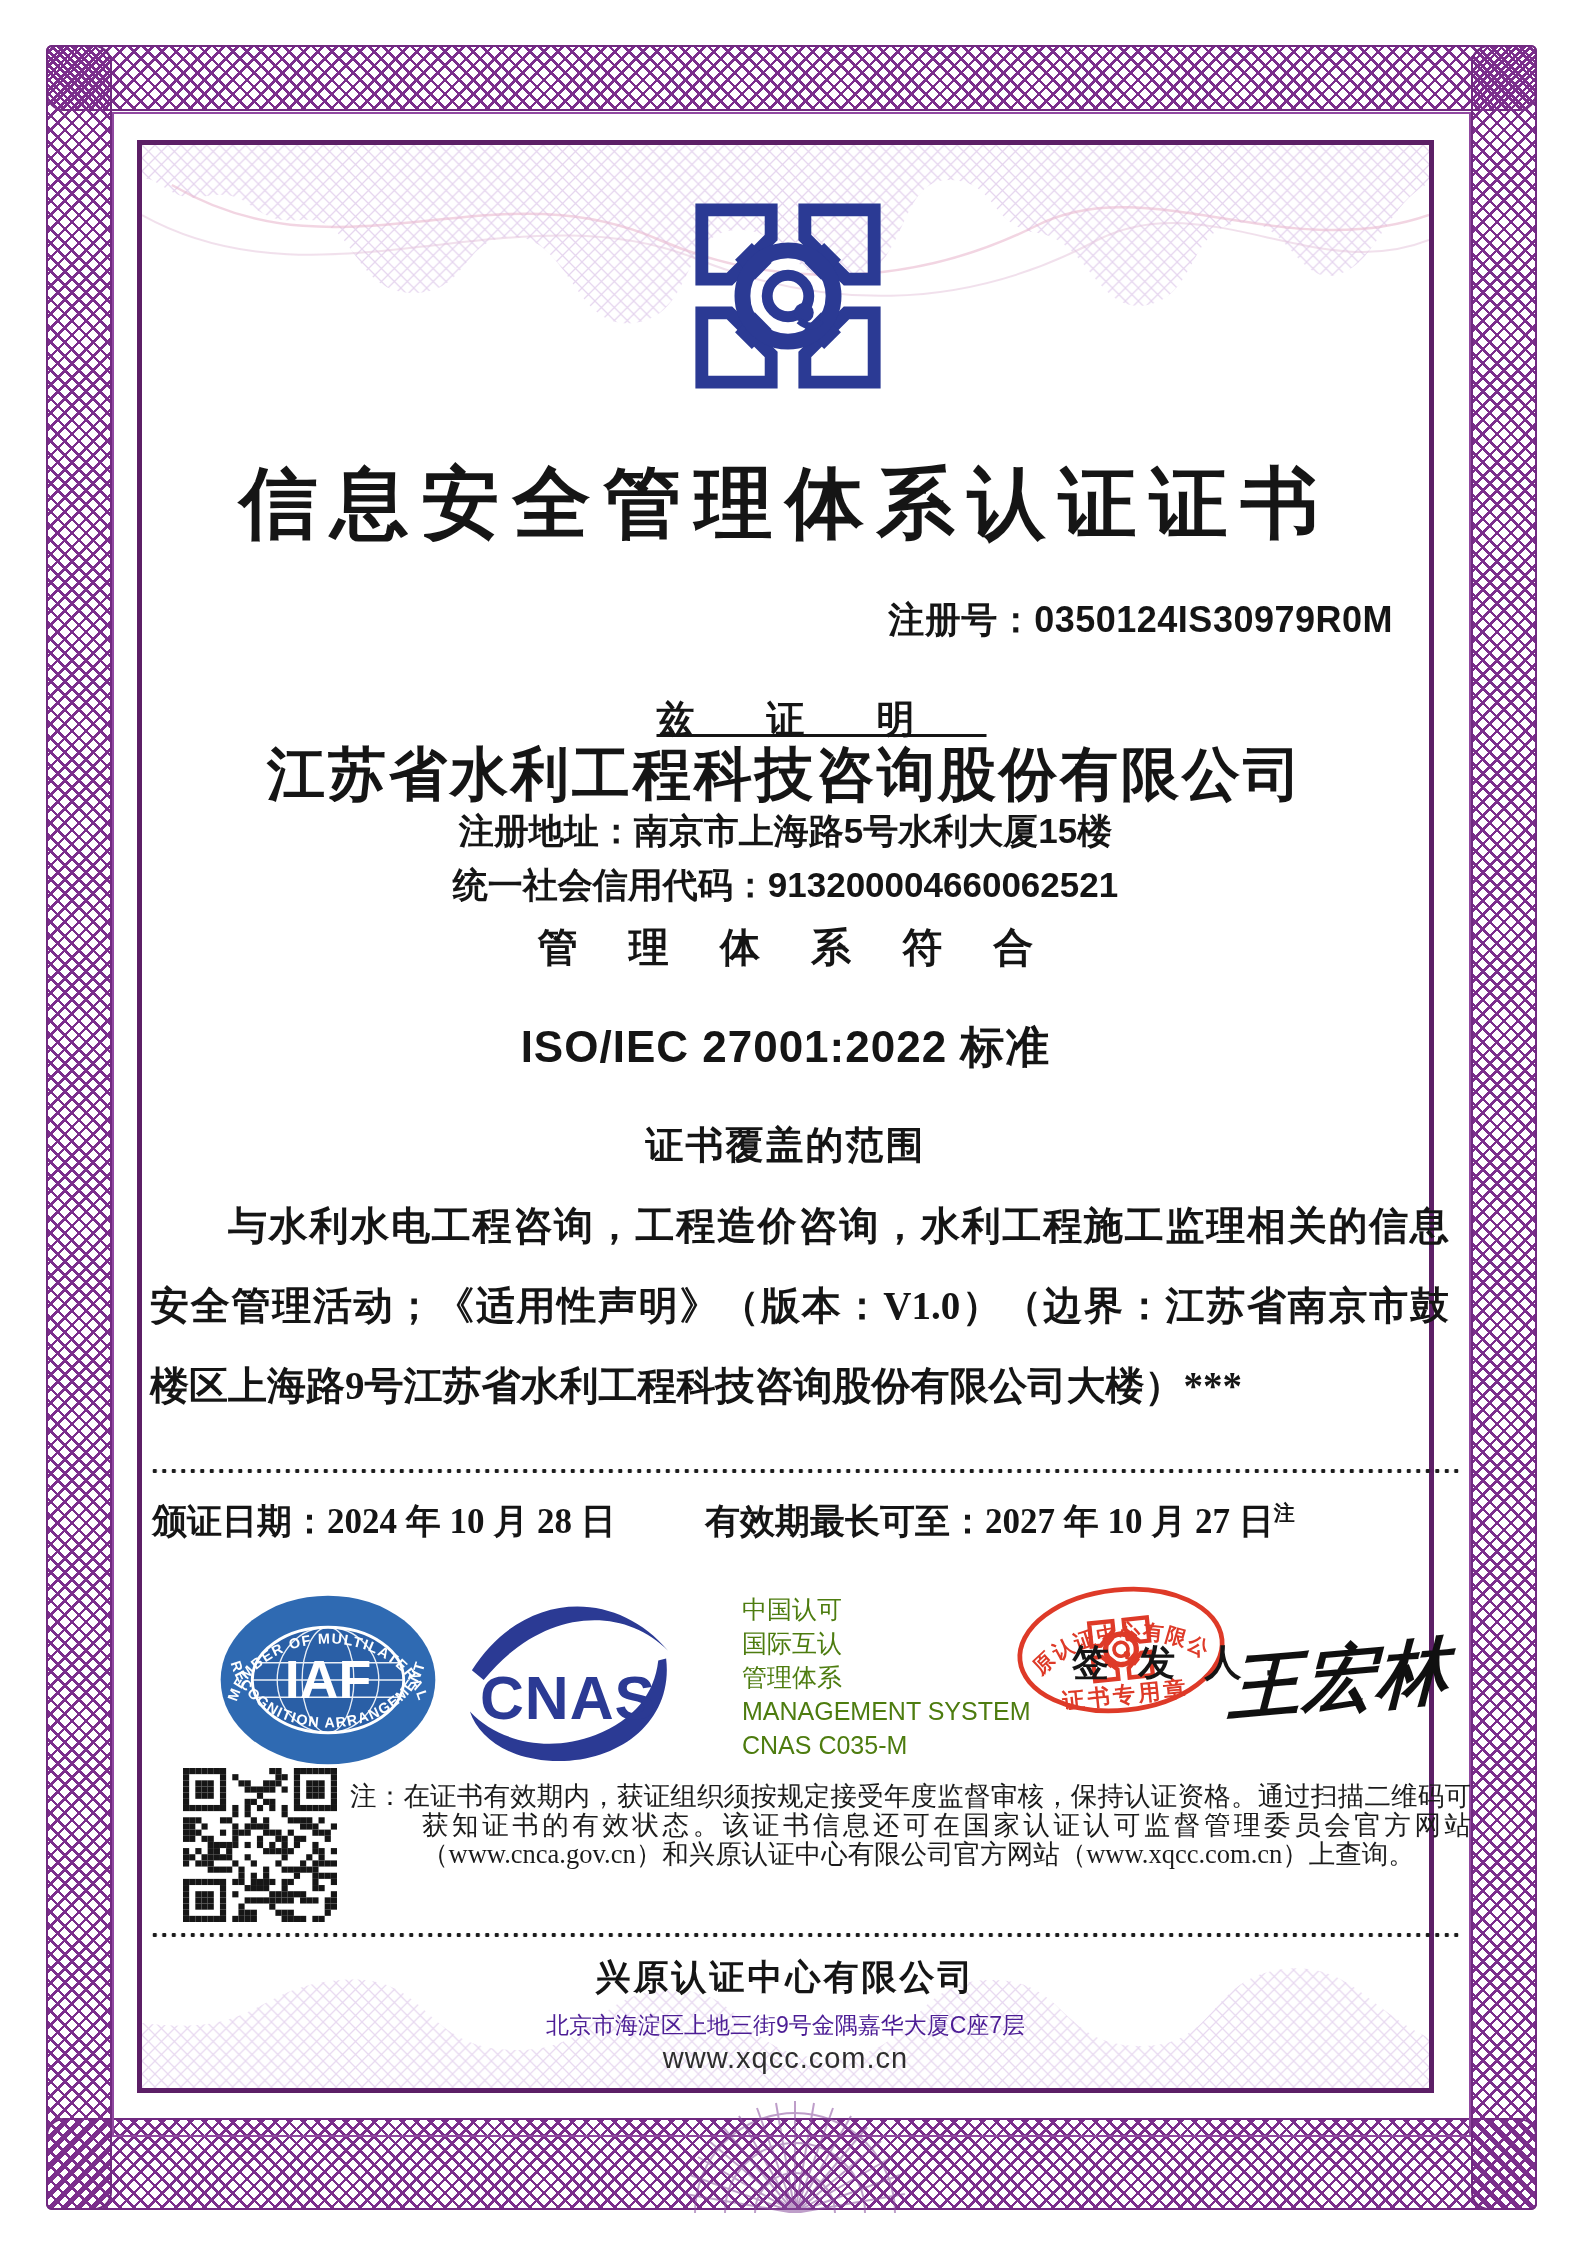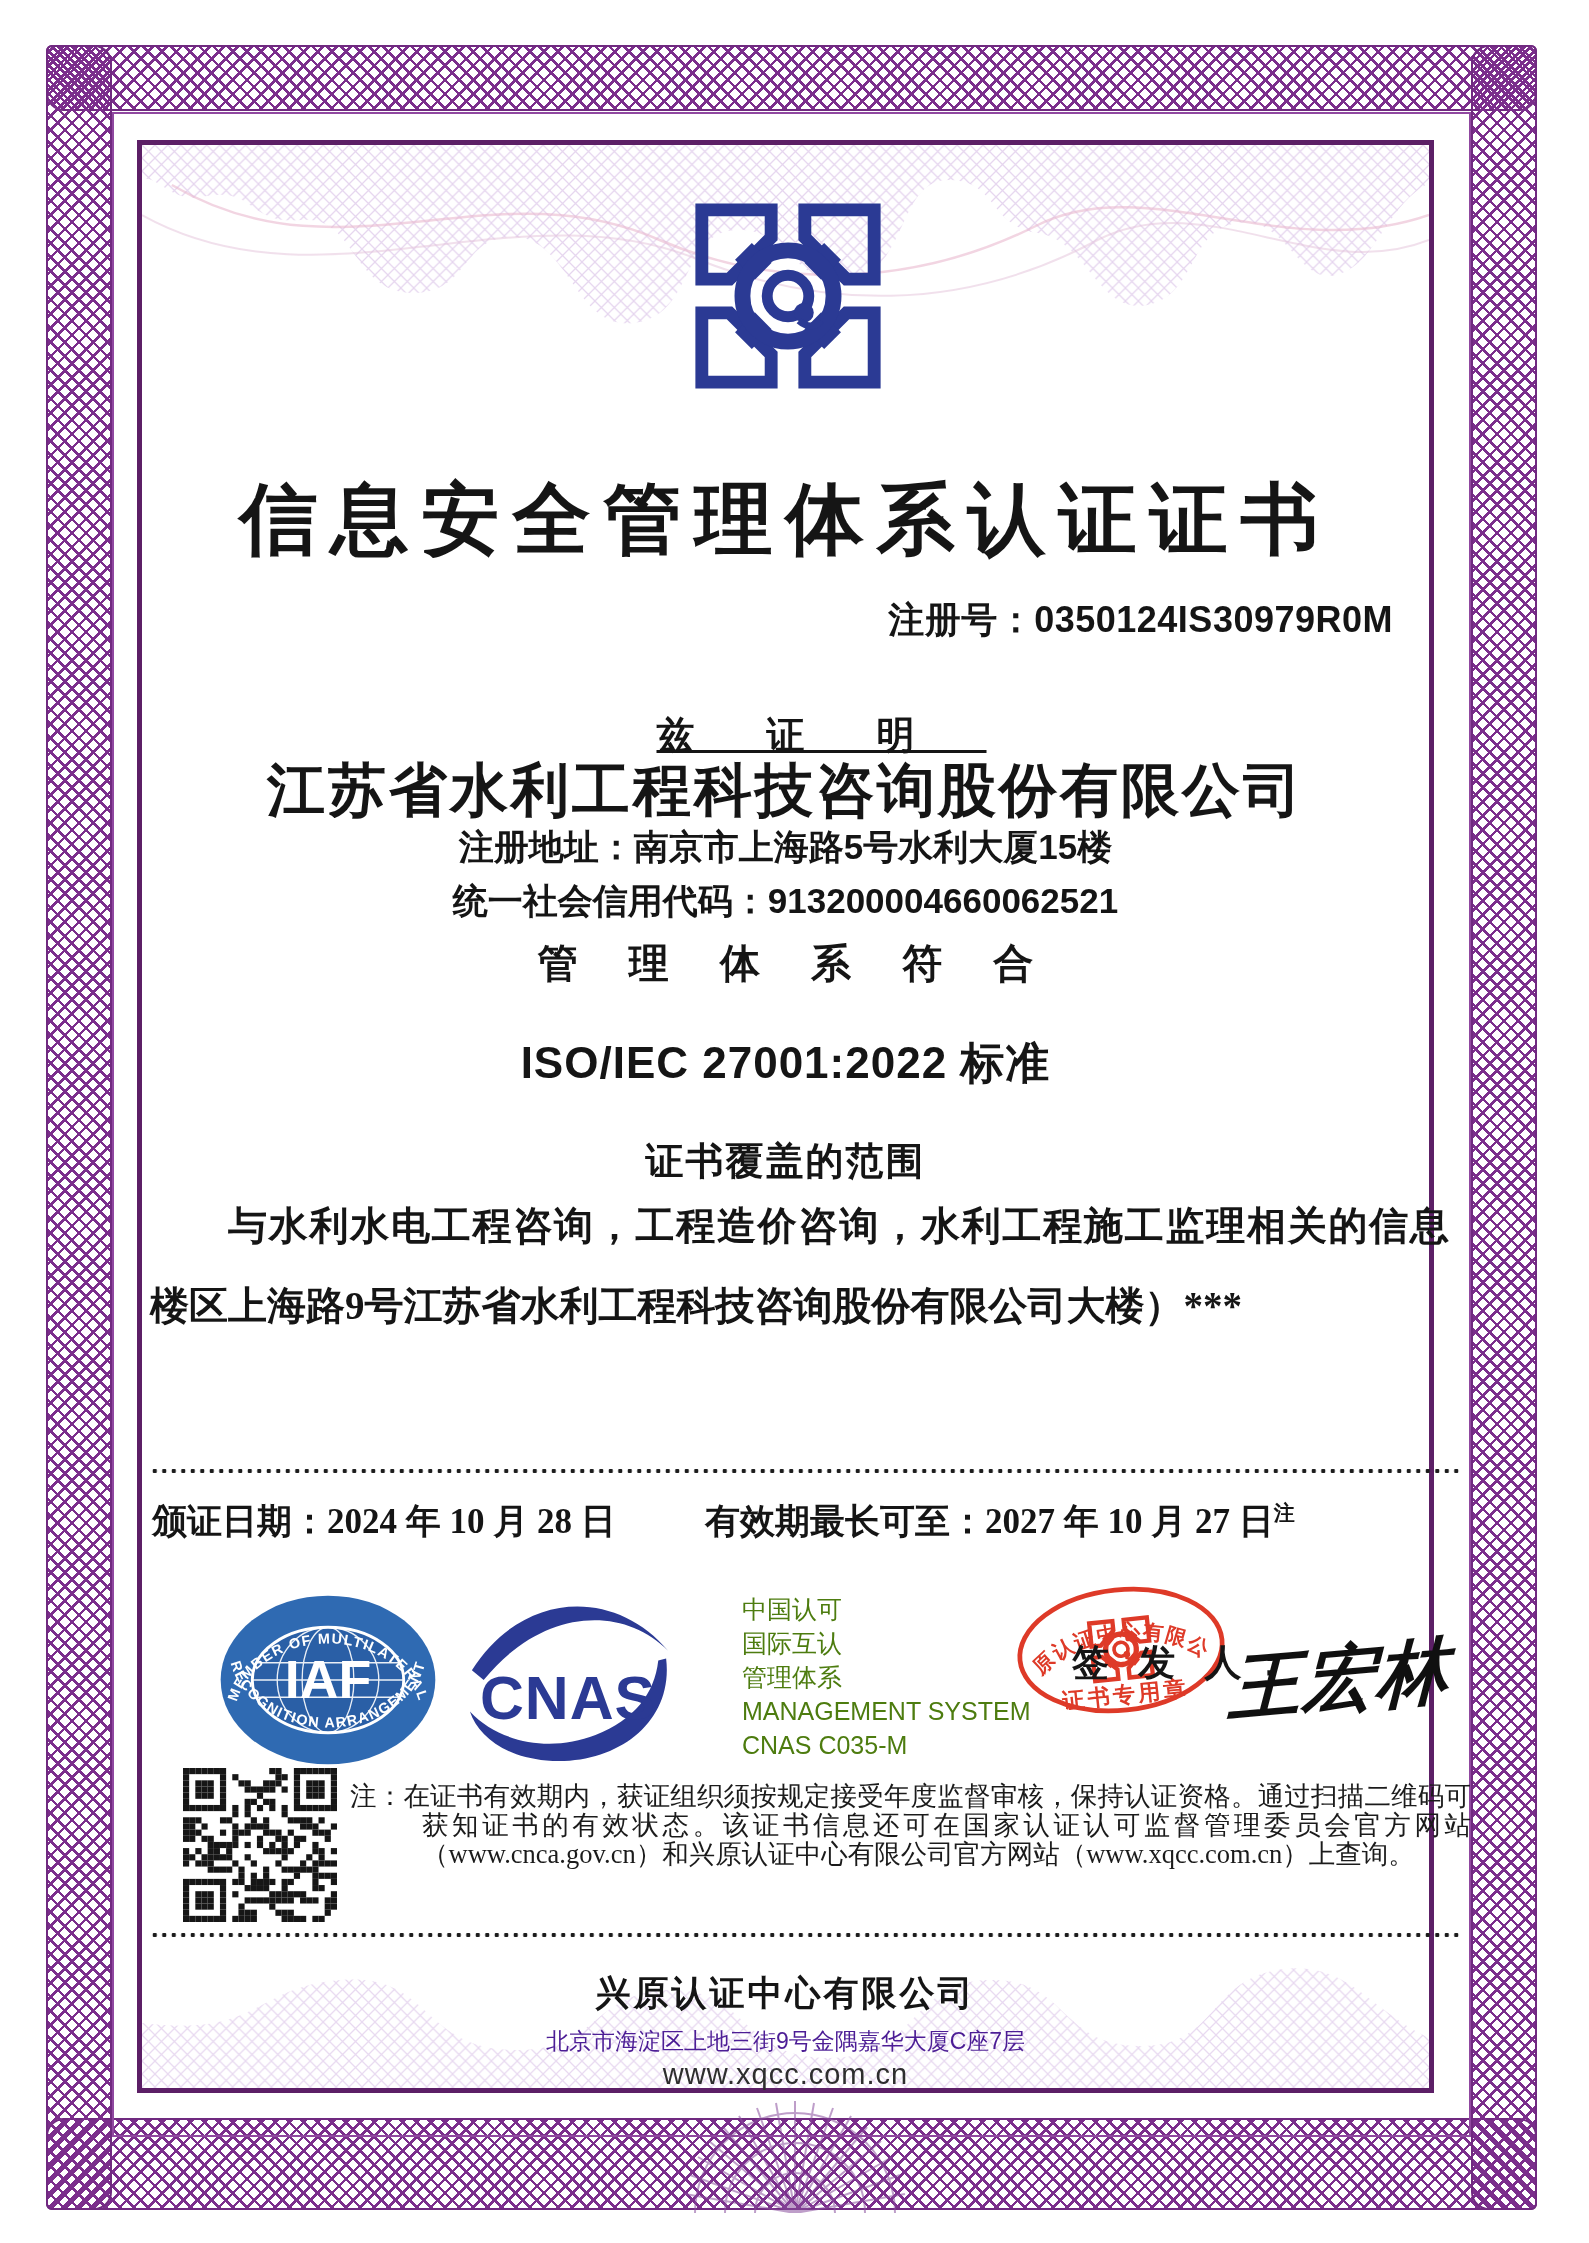--- a/index.html
+++ b/index.html
@@ -20,21 +20,21 @@
       border:2px solid #9048a0;}
   .inner-frame{position:absolute;left:137px;right:155px;top:140px;bottom:150px;
       border:5px solid #5c1f66;}
 
   
   .dotsep{position:absolute;left:150px;right:128px;height:6px;
       background-image:radial-gradient(circle,#1c1c1c 2px,rgba(0,0,0,0) 2.5px);
       background-size:9.5px 6px;background-repeat:repeat-x;}
 
   
-  .center{left:140px;right:158px;text-align:center;margin-top:16px;}
+  .center{left:140px;right:158px;text-align:center;}
   .title{top:452px;font-size:78px;font-weight:bold;letter-spacing:13px;}
   .regno{top:596px;right:196px;font-size:36px;font-weight:bold;letter-spacing:.5px;}
   .hereby{top:694px;font-size:38px;font-weight:bold;font-family:"Liberation Serif",serif;letter-spacing:72px;text-indent:72px;text-decoration:underline;}
   .company{top:736px;font-size:58px;font-weight:bold;letter-spacing:3px;}
   .addr{top:808px;font-size:35px;font-weight:600;}
   .credit{top:862px;font-size:35px;font-weight:600;}
   .conform{top:920px;font-size:40px;font-weight:bold;letter-spacing:20px;text-indent:20px;}
   .standard{top:1018px;font-size:44px;font-weight:bold;letter-spacing:1px;}
   .scopehead{top:1120px;font-size:38px;font-weight:600;letter-spacing:2px;}
   .scope{top:1186px;left:150px;right:140px;font-size:39px;font-weight:bold;}
@@ -129,20 +129,21 @@
   <div class="abs center company">江苏省水利工程科技咨询股份有限公司</div>
   <div class="abs center addr">注册地址：南京市上海路5号水利大厦15楼</div>
   <div class="abs center credit">统一社会信用代码：913200004660062521</div>
 
   <div class="abs center conform">管 理 体 系 符 合</div>
   <div class="abs center standard">ISO/IEC 27001:2022 标准</div>
   <div class="abs center scopehead">证书覆盖的范围</div>
 
   <div class="abs scope">
     <div class="sline first">与水利水电工程咨询，工程造价咨询，水利工程施工监理相关的信息</div>
+    <div class="sline">安全管理活动；《适用性声明》（版本：V1.0）（边界：江苏省南京市鼓</div>
     <div class="sline last">楼区上海路9号江苏省水利工程科技咨询股份有限公司大楼）***</div>
   </div>
 
   <div class="dotsep" style="top:1468px;"></div>
 
   <div class="abs dates issue">颁证日期：2024 年 10 月 28 日</div>
   <div class="abs dates valid">
     <span>有效期最长可至：2027 年 10 月 27 日</span><sup>注</sup>
   </div>
 

